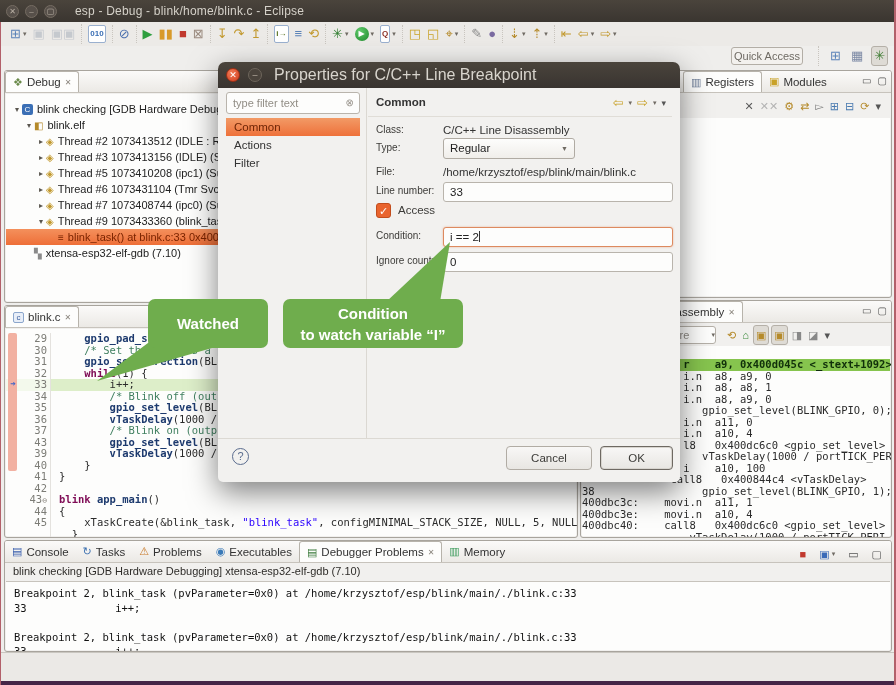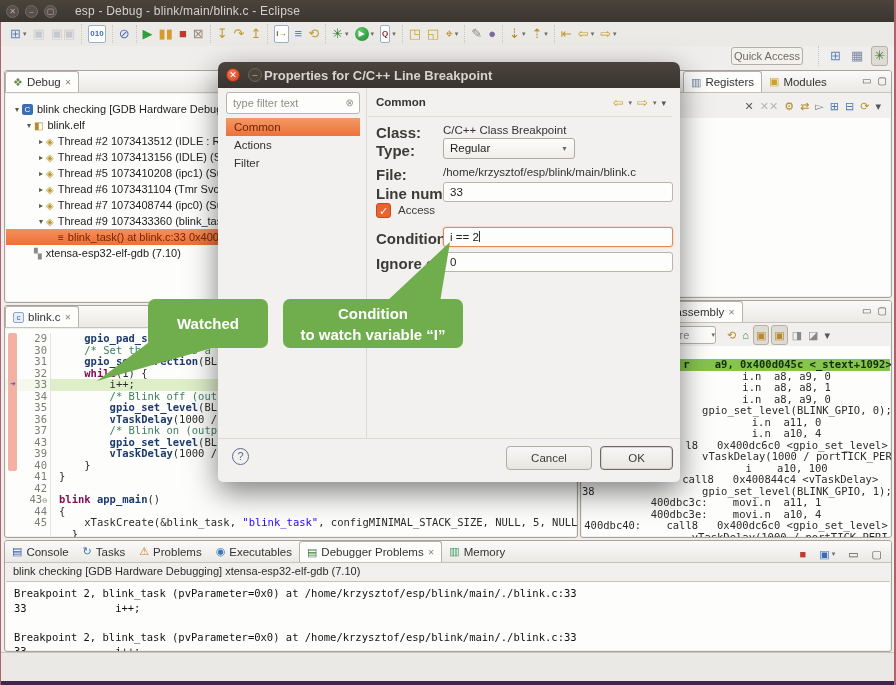--- a/index.html
+++ b/index.html
@@ -86,21 +86,21 @@
   
   #disasm-panel { left:580px; top:300px; width:312px; height:238px; }
   #disasm-panel .tabbar { padding-left:70px; }
   #disasm-toolbar { position:absolute; top:23px; left:1px; right:1px; height:22px; background:#f1f0ee;
     display:flex; align-items:center; padding-left:6px; }
   #disasm-location { width:128px; height:18px; background:#fdfdfc; border:1px solid #b5b0a8; border-radius:3px;
     font-size:11px; color:#8e8a83; line-height:16px; padding-left:8px; white-space:nowrap; overflow:hidden;
     display:flex; justify-content:space-between; align-items:center;}
   #disasm-panel .pcontent { top:45px; }
   #disasm-code { font-family:"DejaVu Sans Mono", monospace; font-size:10.5px; line-height:11.5px;
-    color:#2b2b2b; padding-top:13px; white-space:pre;text-align:center; }
+    color:#2b2b2b; padding-top:13px; white-space:pre; }
   .drow { height:11.5px; }
   .drow.hl { background:#86c44e; font-weight:bold; color:#10300a; }
 
   
   #console-panel { left:4px; top:540px; width:888px; height:112px; }
   #console-tabs { height:22px; }
   #console-right-icons { position:absolute; right:6px; top:4px; display:flex; gap:7px; align-items:center; font-size:11px; }
   #console-desc { height:17px; font-size:11px; color:#2e2c29; padding:2px 0 0 8px; background:#f1f0ee; }
   #console-out { position:absolute; top:40px; left:1px; right:1px; bottom:1px; background:#fdfdfc;
     border-top:1px solid #c7c3bc; font-family:"DejaVu Sans Mono", monospace; font-size:10.5px; line-height:14.5px;
@@ -113,35 +113,35 @@
 
   
   #dialog { position:absolute; left:218px; top:62px; width:462px; height:420px; z-index:50;
     border-radius:8px 8px 5px 5px; box-shadow:0 10px 30px rgba(0,0,0,.5); background:#f2f1ef; }
   #dlg-titlebar { height:26px; background:linear-gradient(#4a443c,#393430); border-radius:7px 7px 0 0;
     display:flex; align-items:center; }
   .dlg-ball { width:14px; height:14px; border-radius:50%; margin-left:8px; text-align:center;
     font-size:9px; line-height:13px; }
   #dlg-close { background:radial-gradient(circle at 35% 30%,#f07a55,#d23f20); color:#fff; border:1px solid #9c2f15;}
   #dlg-min { background:#4a433c; border:1px solid #6d655b; color:#b9b0a4;}
-  #dlg-title { color:#d8d4cd; font-size:13px; font-weight:bold; margin-left:2px; }
+  #dlg-title { color:#d8d4cd; font-size:16px; font-weight:normal; margin-left:12px; }
   #dlg-body { position:absolute; top:26px; left:0; right:0; bottom:0; }
   #dlg-filter { position:absolute; left:8px; top:4px; width:134px; height:22px; background:#fdfdfc;
     border:1px solid #b9b4ac; border-radius:3px; font-size:11px; color:#918d85; line-height:20px;
     padding-left:6px; display:flex; justify-content:space-between; align-items:center; padding-right:5px;}
   #dlg-nav { position:absolute; left:8px; top:30px; width:134px; }
   .nav-item { height:18px; font-size:11.5px; color:#333; line-height:18px; padding-left:8px; }
   .nav-item.sel { background:linear-gradient(#f29a66,#ee713a); color:#6e2506; }
   #dlg-vsep { position:absolute; left:148px; top:0; height:350px; border-left:1px solid #dbd8d2; }
   #dlg-header { position:absolute; left:158px; top:8px; font-size:11.5px; font-weight:bold; color:#333; }
   #dlg-navbtns { position:absolute; right:14px; top:7px; display:flex; gap:5px; align-items:center;
     color:#c8a22a; font-size:13px;}
   #dlg-navbtns .tb-dd { margin-left:0; }
   #dlg-hsep { position:absolute; left:150px; right:8px; top:28px; border-top:1px solid #e0ddd7; }
-  .frow-label { position:absolute; left:158px; font-size:15px; color:#3c3b38;font-weight:bold; }
+  .frow-label { position:absolute; left:158px; font-size:10px; color:#3c3b38; }
   .frow-val { position:absolute; left:225px; font-size:11.5px; color:#333; }
   .dlg-input { position:absolute; left:225px; width:230px; height:20px; background:#fdfdfc;
     border:1px solid #b9b4ac; border-radius:3px; font-size:11.5px; color:#222; line-height:18px; padding-left:6px; }
   #fld-condition { border-color:#dd8a5f; box-shadow:0 0 2px rgba(230,120,60,.5); }
   .caret { display:inline-block; width:1px; height:11px; background:#333; vertical-align:-1px; }
   #dlg-combo { position:absolute; left:225px; top:50px; width:132px; height:21px; background:linear-gradient(#fdfdfc,#f0eeea);
     border:1px solid #b0aba3; border-radius:3px; font-size:11.5px; color:#222; line-height:19px; padding:0 6px;
     display:flex; justify-content:space-between; align-items:center;}
   #chk { position:absolute; left:158px; top:115px; width:15px; height:15px; background:#e9642e;
     border:1px solid #c24d1d; border-radius:3px; color:#fff; font-size:11px; line-height:14px; text-align:center; }
@@ -161,21 +161,21 @@
   #callout-condition { left:283px; top:299px; width:180px; height:49px; }
   #tails { position:absolute; left:0; top:0; z-index:65; pointer-events:none; }
 </style>
 </head>
 <body>
 
 <div id="titlebar">
   <span class="winball">✕</span>
   <span class="winball">–</span>
   <span class="winball">▢</span>
-  <span id="window-title">esp - Debug - blink/main/blink.c - Eclipse</span>
+  <span id="window-title">esp - Debug - blink/home/blink.c - Eclipse</span>
 </div>
 
 <div id="tb">
     <div class="tb-group">
       <div class="tb-btn">
         <span class="tb-glyph" style="color: rgb(91, 131, 184);">⊞</span>
         <span class="tb-dd">▾</span>
       </div>
       <div class="tb-btn dis">
         <span class="tb-glyph" style="color: rgb(141, 153, 171);">▣</span>
@@ -564,21 +564,21 @@
     <div id="dlg-navbtns">
       <span>⇦</span>
         <span class="tb-dd">▾</span>
       <span>⇨</span>
         <span class="tb-dd">▾</span>
       <span class="tb-dd" style="font-size:9px;color:#555;">▾</span>
     </div>
     <div id="dlg-hsep"></div>
 
     <div class="frow-label" style="top:36px">Class:</div>
-    <div class="frow-val" style="top:36px">C/C++ Class Breakpoint</div>
+    <div class="frow-val" style="top:36px">C/C++ Line Disassembly</div>
 
     <div class="frow-label" style="top:54px">Type:</div>
     <div id="dlg-combo">
       <span>Regular</span>
       <span class="tb-dd">▼</span>
     </div>
 
     <div class="frow-label" style="top:78px">File:</div>
     <div class="frow-val" style="top:78px">/home/krzysztof/esp/blink/main/blink.c</div>
 

